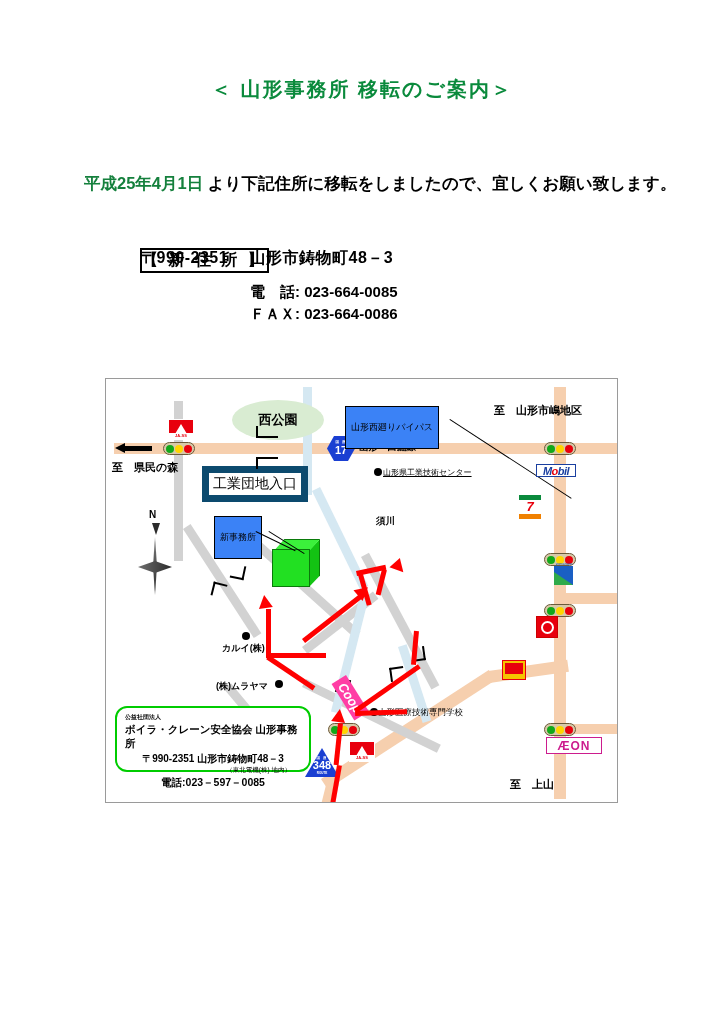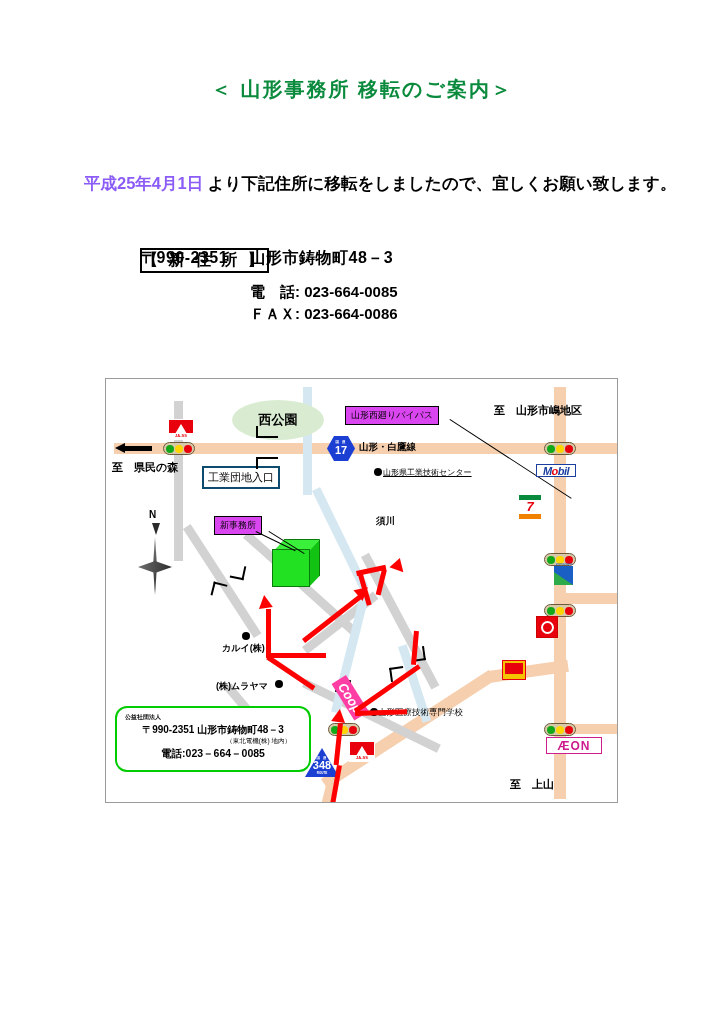--- a/index.html
+++ b/index.html
@@ -14,21 +14,21 @@
   .title{
     position:absolute;left:0;top:76px;width:724px;text-align:center;
     font-size:20px;font-weight:bold;color:#0a8a3c;letter-spacing:2px;
   }
 
   
   .lead{
     position:absolute;left:84px;top:173px;width:580px;
     font-size:16.5px;font-weight:bold;white-space:nowrap;
   }
-  .lead .date{color:#8b5cf6;}
+  .lead .date{color:#15803d;}
 
   
   .addr{position:absolute;left:140px;top:248px;width:470px;font-weight:bold;}
   .addr .line1{font-size:16px;letter-spacing:.5px;}
   .addr .line1 .brk{letter-spacing:3px;}
   .addr .tel{margin-top:12px;margin-left:110px;font-size:15px;line-height:1.45;}
 
   
   .map{
     position:absolute;left:105px;top:378px;width:513px;height:425px;
@@ -41,22 +41,22 @@
   .road-grey{position:absolute;background:#d2d2d2;}
   .river{position:absolute;background:#d5e8f2;}
 
   
   .rot{transform-origin:0 0;}
   .lbl-jp{position:absolute;font-size:9px;white-space:nowrap;}
   .lbl-big{position:absolute;font-size:11px;white-space:nowrap;font-weight:bold;}
 
   
   .boxlbl{
-    position:absolute;background:#fff;border:2px solid #0c4a6e;
-    font-size:11px;padding:2px 4px;white-space:nowrap;
+    position:absolute;background:#fff;border:7px solid #0c4a6e;
+    font-size:14px;padding:2px 4px;white-space:nowrap;
   }
 
   
   .park{
     position:absolute;border-radius:50%;background:#d9ecd2;
     display:flex;align-items:center;justify-content:center;
     font-size:13px;font-weight:bold;
   }
 
   
@@ -154,22 +154,22 @@
       border-bottom:13px solid #ff0000;}
 
   
   .brk{position:absolute;border:2px solid #000;}
 
   
   .dot{position:absolute;width:8px;height:8px;border-radius:50%;background:#000;}
 
   
   .callout{
-    position:absolute;background:#d946ef;border:1px solid #000;
-    font-size:9px;padding:2px 5px;white-space:nowrap;
+    position:absolute;background:#3b82f6;border:1px solid #000;
+    font-size:9px;padding:14px 5px;white-space:nowrap;
   }
   .leader{position:absolute;height:0;border-top:1px solid #000;transform-origin:0 0;}
 
   
   .infobox{
     position:absolute;left:9px;top:327px;width:196px;height:66px;
     border:2px solid #00cc00;border-radius:12px;background:#fff;padding:5px 8px;
   }
   .infobox .l0{font-size:6px;font-weight:bold;}
   .infobox .l1{font-size:10.5px;font-weight:bold;margin-top:1px;}
@@ -394,19 +394,20 @@
 
     <div class="rseg" style="left:196px;top:260px;width:76px;height:5px;transform:rotate(-38deg);"></div>
     <div class="rarrow" style="left:250px;top:206px;transform:rotate(50deg);"></div>
     <div class="rseg" style="left:252px;top:196px;width:5px;height:32px;transform:rotate(-16deg);"></div>
     <div class="rseg" style="left:250px;top:192px;width:30px;height:5px;transform:rotate(-12deg);"></div>
     <div class="rarrow" style="left:286px;top:182px;transform:rotate(138deg);"></div>
     <div class="rseg" style="left:276px;top:190px;width:5px;height:26px;transform:rotate(14deg);"></div>
 
     <div class="infobox">
       <div class="l0">公益社団法人</div>
+      <div class="l1">ボイラ・クレーン安全協会  山形事務所</div>
       <div class="l2">〒990-2351  山形市鋳物町48－3</div>
       <div class="l3">（東北電機(株) 地内）</div>
-      <div class="l4">電話:023－664－0085</div>
+      <div class="l4">電話:023－597－0085</div>
     </div>
 
   </div>
 </div>
 
 </body></html>

